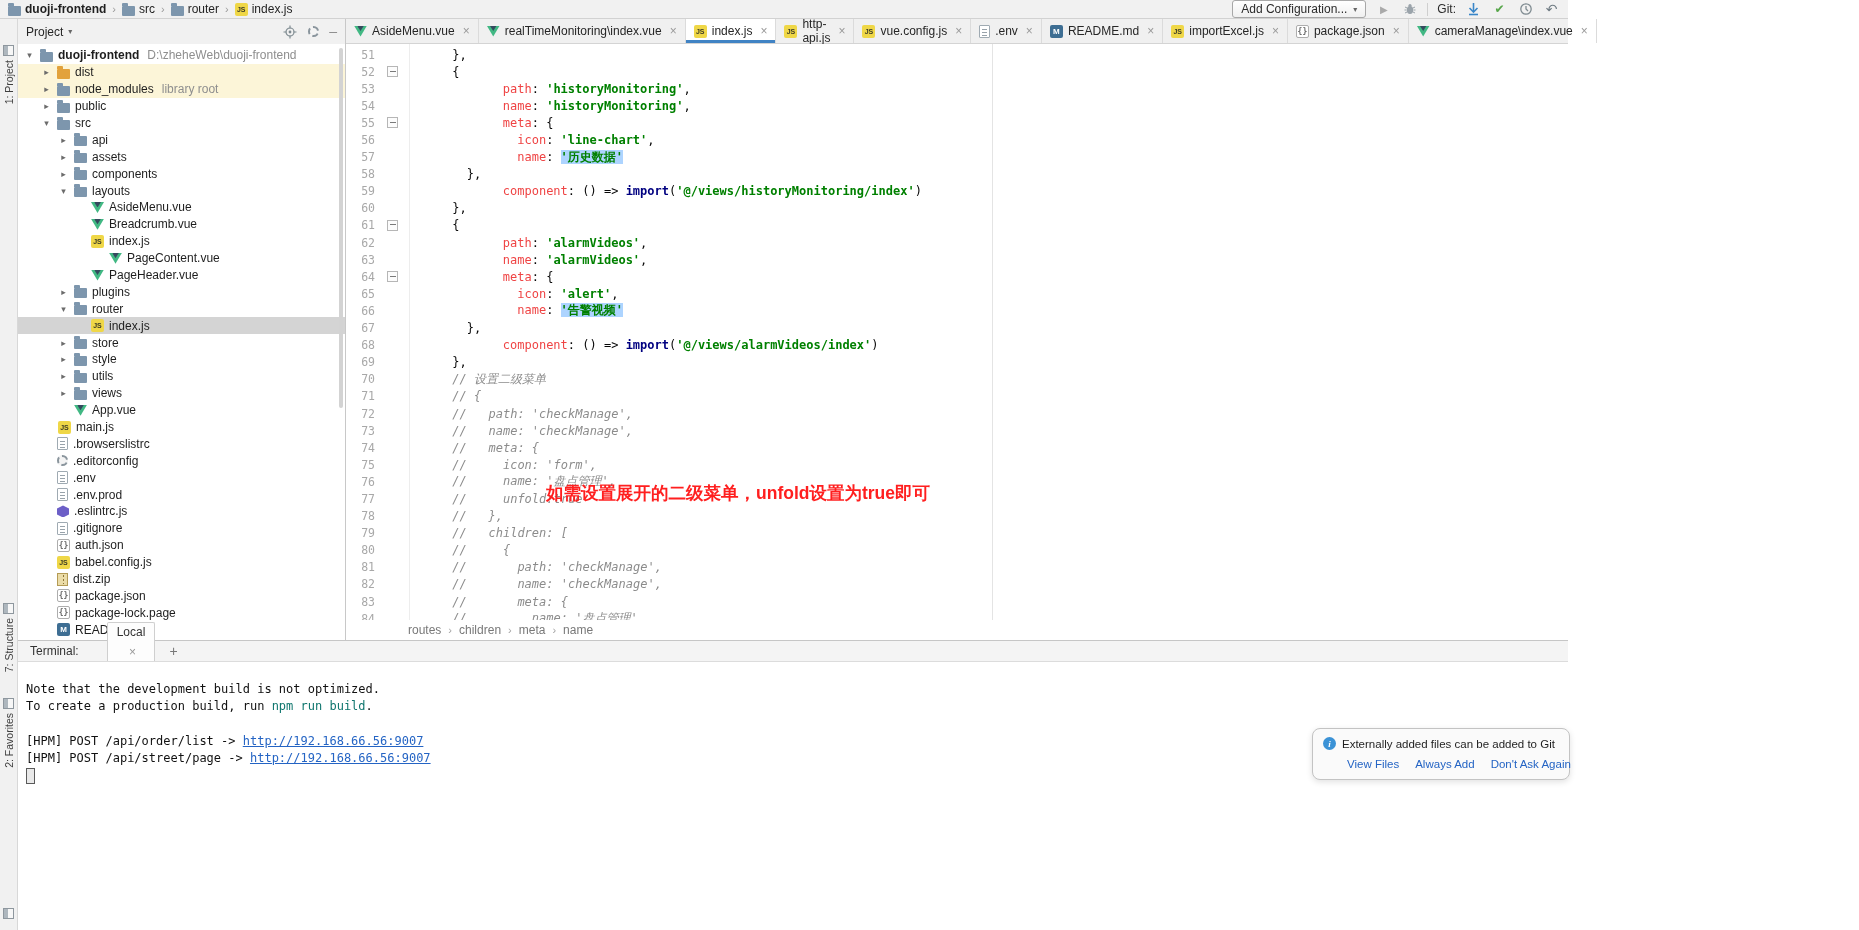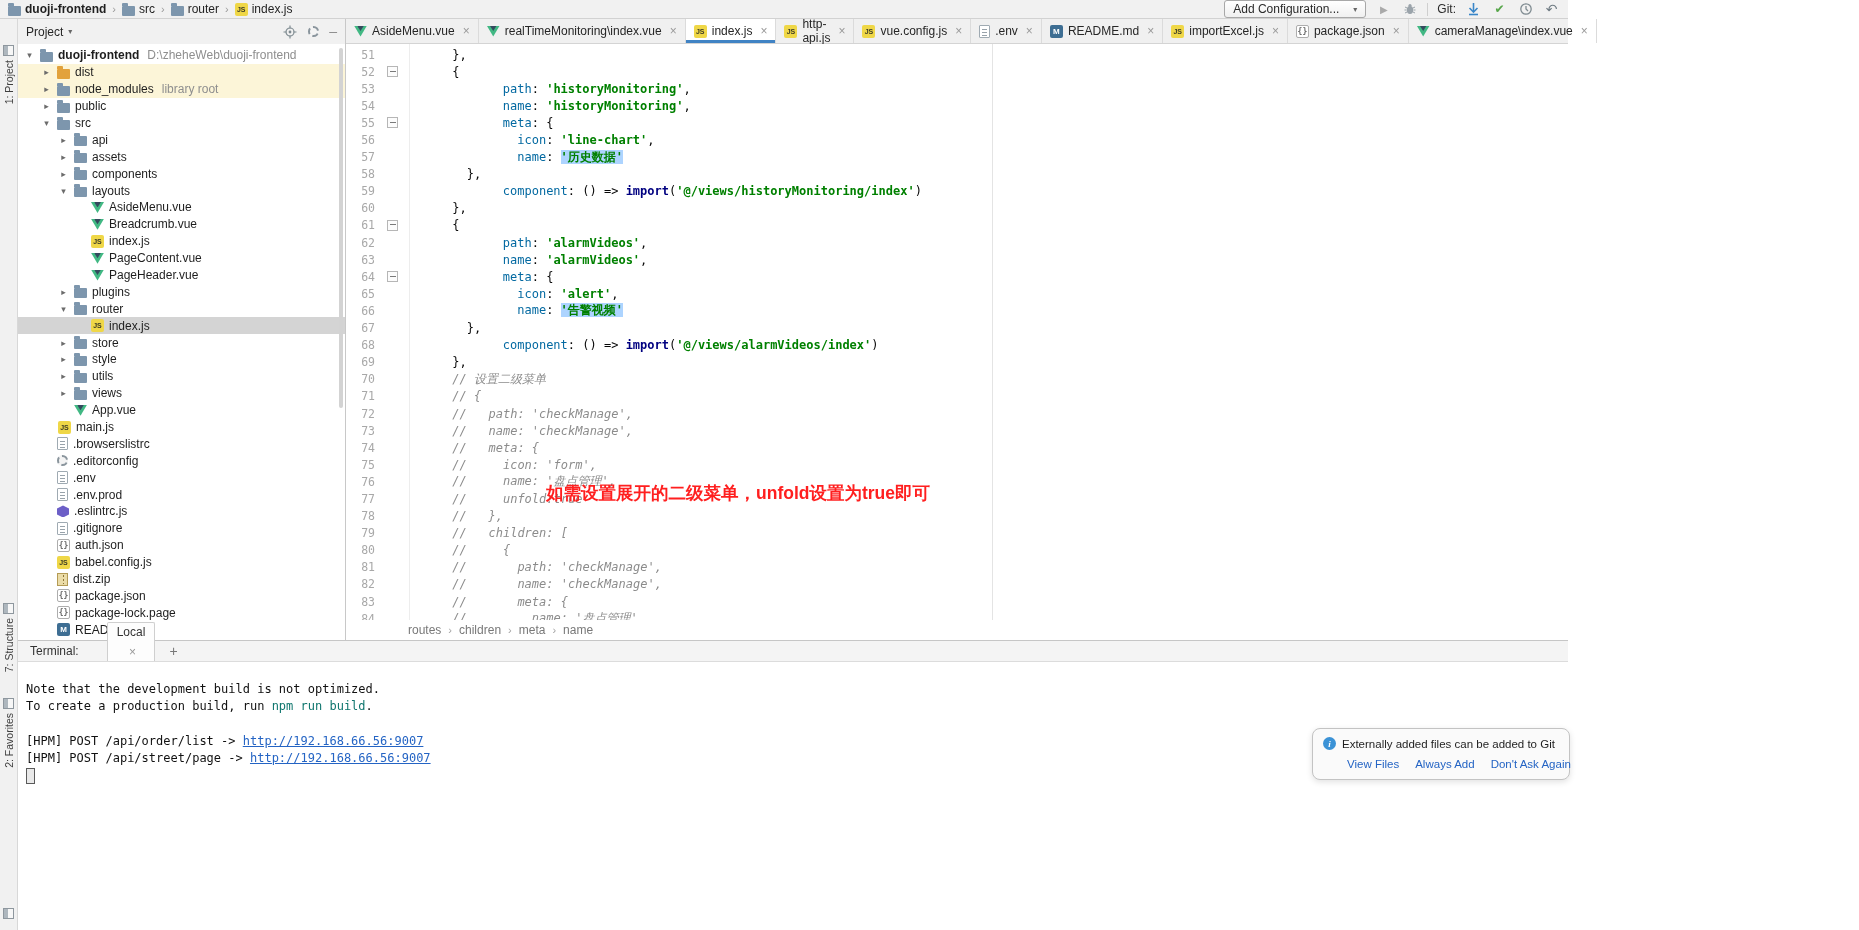--- a/index.html
+++ b/index.html
@@ -10,21 +10,21 @@
   .abs{position:absolute;}
 
   
   .topbar{left:0;top:0;width:1568px;height:19px;background:#F1F1F1;border-bottom:1px solid #D2D2D2;
           box-sizing:border-box;display:flex;align-items:center;padding:0 8px;}
   .crumbs{display:flex;align-items:center;gap:4px;}
   .crumb{display:flex;align-items:center;gap:4px;}
   .crumb.bold .crumb-label{font-weight:bold;}
   .crumb-sep{color:#9A9A9A;font-size:11px;padding:0 2px;}
   .tb-right{margin-left:auto;display:flex;align-items:center;gap:9px;}
-  .add-config{display:flex;align-items:center;gap:14px;background:linear-gradient(#FFFFFF,#F0F0F0);
+  .add-config{display:flex;align-items:center;gap:6px;background:linear-gradient(#FFFFFF,#F0F0F0);
               border:1px solid #A8A8A8;border-radius:3px;padding:0 8px;height:16px;color:#2B2B2B;}
   .caret{font-size:8px;color:#666;}
   .tb-ic{display:flex;align-items:center;justify-content:center;width:17px;height:16px;}
   .ic-play{color:#A9A9A9;font-size:10px;}
   .ic-check{color:#57A64A;font-size:12px;font-weight:bold;}
   .ic-undo{color:#6F7B83;font-size:14px;}
   .tb-sep{width:1px;height:13px;background:#CFCFCF;}
   .git-label{color:#2B2B2B;}
 
   
@@ -71,21 +71,21 @@
   .margin-guide{position:absolute;left:646px;top:0;bottom:0;width:1px;background:#E4E4E4;}
   #code{position:absolute;left:0;top:2px;right:0;}
   .cl{display:flex;align-items:center;height:17.1px;white-space:pre;
       font-family:"DejaVu Sans Mono","Liberation Mono",monospace;font-size:12px;}
   .ln{width:29px;flex:none;text-align:right;color:#A8A8A8;font-size:11.5px;}
   .fold{width:34px;flex:none;display:flex;align-items:center;}
   .fold-m{display:block;width:9px;height:9px;border:1px solid #B6B6B6;background:#FCFCFC;position:relative;margin-left:12px;font-style:normal;}
   .fold-m::after{content:"";position:absolute;left:1.5px;right:1.5px;top:3.5px;height:1px;background:#7A7A7A;}
   .ct{white-space:pre;}
   .tk-p{color:#080808;}
-  .tk-k{color:#0369a1;padding-left:36px;}
+  .tk-k{color:#ef4444;padding-left:36px;}
   .tk-kw{color:#000080;font-weight:bold;}
   .tk-s{color:#008000;font-weight:bold;}
   .tk-sh{color:#008000;font-weight:bold;background:#ADD4FF;}
   .tk-c{color:#8C8C8C;font-style:italic;}
   .annotation{position:absolute;left:200px;top:437px;color:#FF1F1F;font-size:17.5px;font-weight:600;white-space:nowrap;}
 
   
   .ed-crumbs{left:346px;top:620px;width:1222px;height:20px;background:#FFFFFF;display:flex;align-items:center;
              padding-left:62px;gap:7px;color:#787878;box-sizing:border-box;}
   .edc-sep{color:#A3A3A3;font-size:11px;}
@@ -287,21 +287,21 @@
       <div class="trow" style="padding-left: 57px;">
         <span class="arrow"></span>
         <span class="icon i-vue"></span>
         <span class="tlabel">Breadcrumb.vue</span>
       </div>
       <div class="trow" style="padding-left: 57px;">
         <span class="arrow"></span>
         <span class="icon i-js">JS</span>
         <span class="tlabel">index.js</span>
       </div>
-      <div class="trow" style="padding-left: 57px;">
+      <div class="trow" style="padding-left: 75px;">
         <span class="arrow"></span>
         <span class="icon i-vue"></span>
         <span class="tlabel">PageContent.vue</span>
       </div>
       <div class="trow" style="padding-left: 57px;">
         <span class="arrow"></span>
         <span class="icon i-vue"></span>
         <span class="tlabel">PageHeader.vue</span>
       </div>
       <div class="trow" style="padding-left: 40px;">

